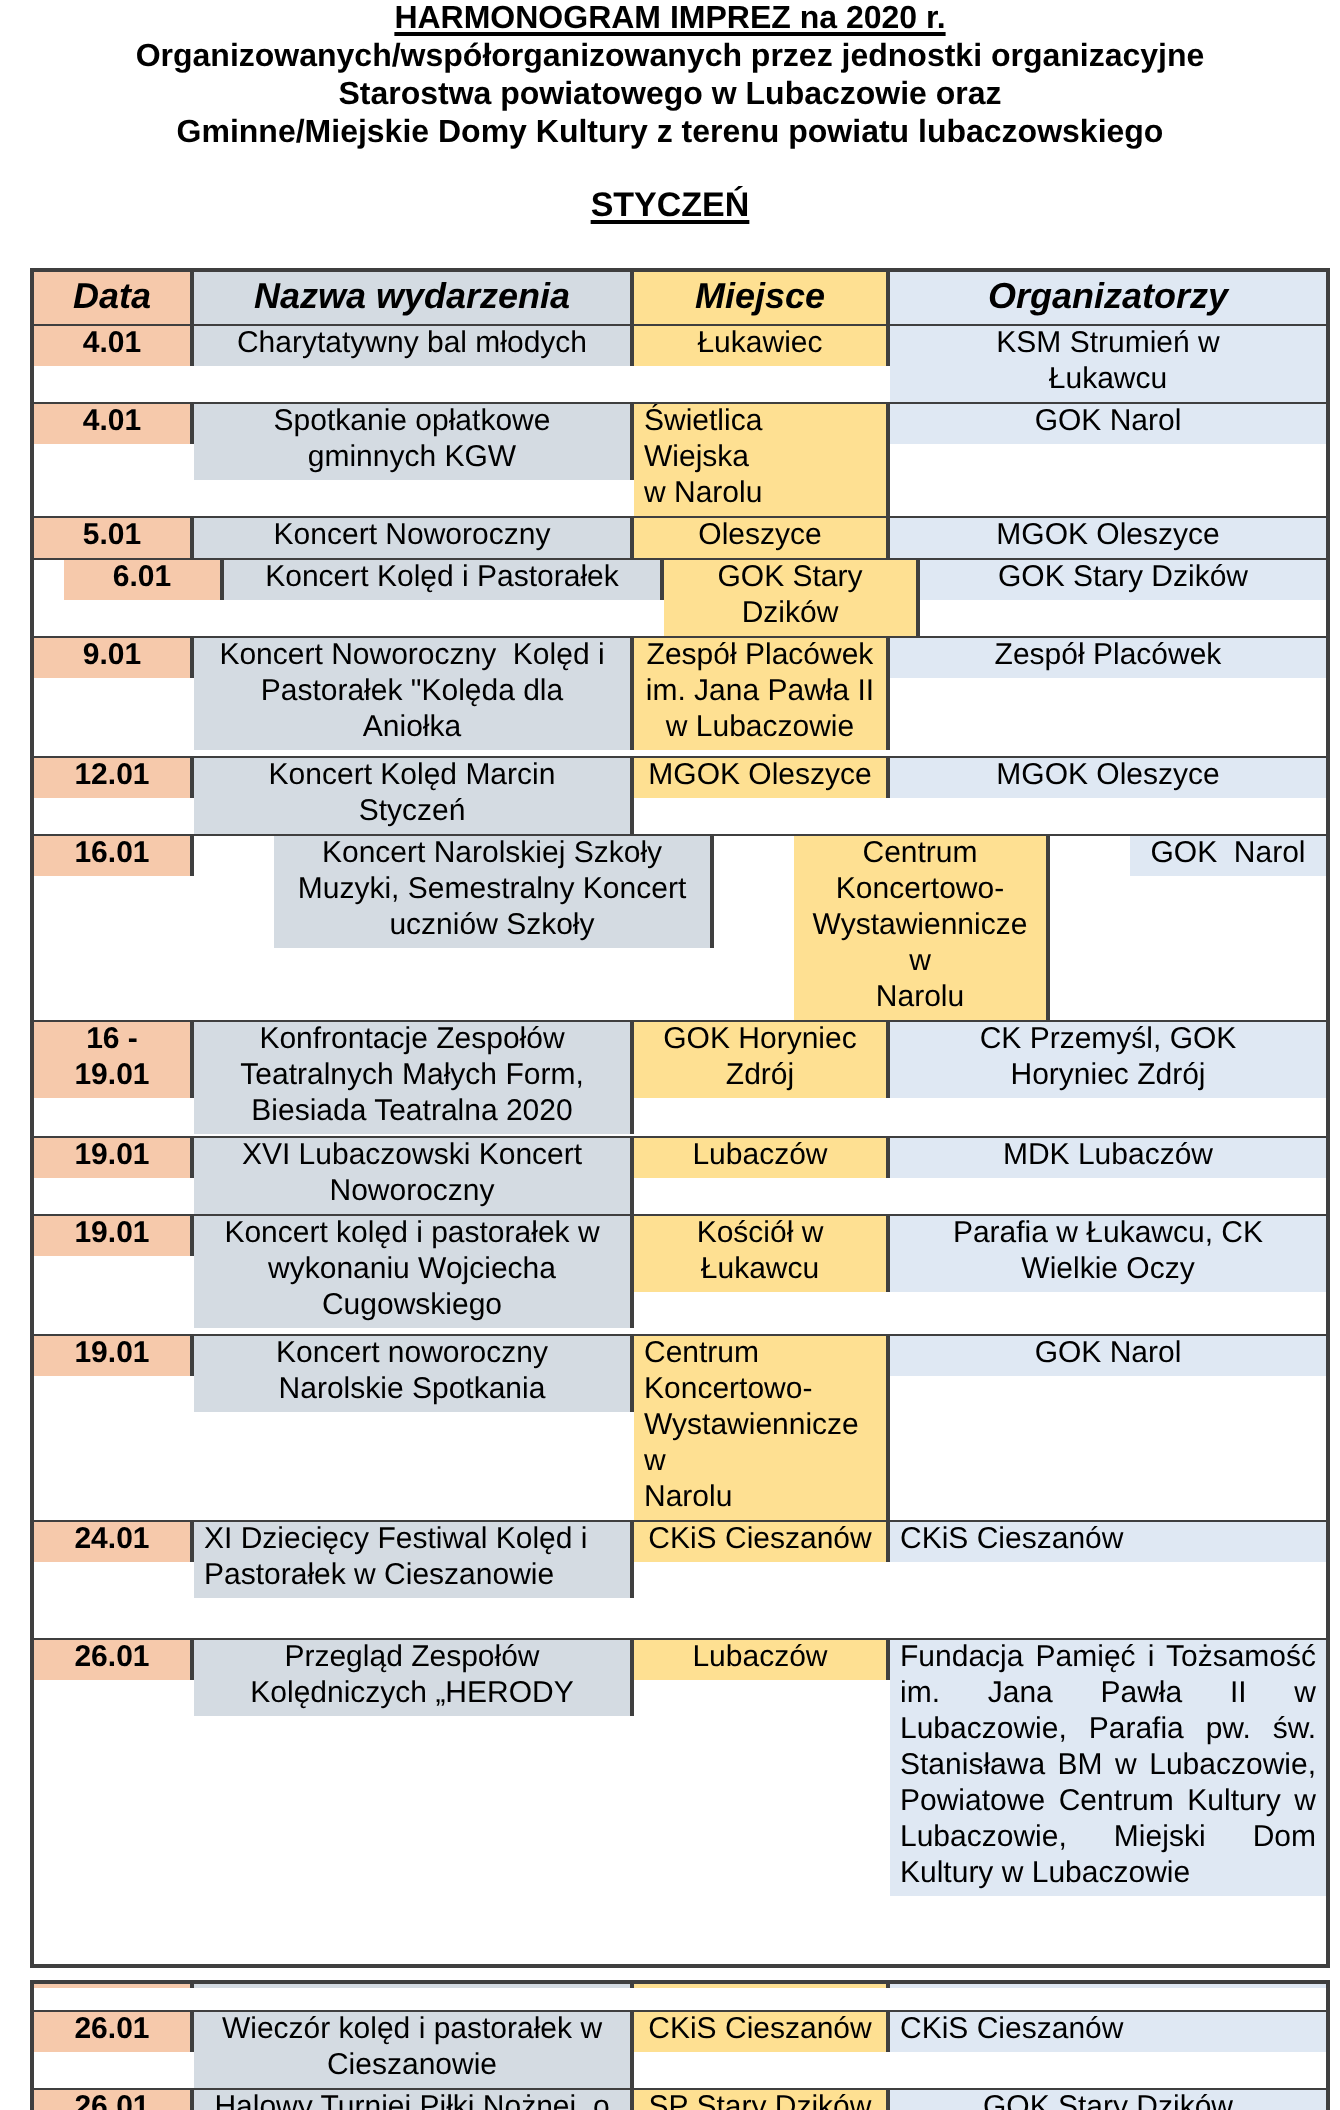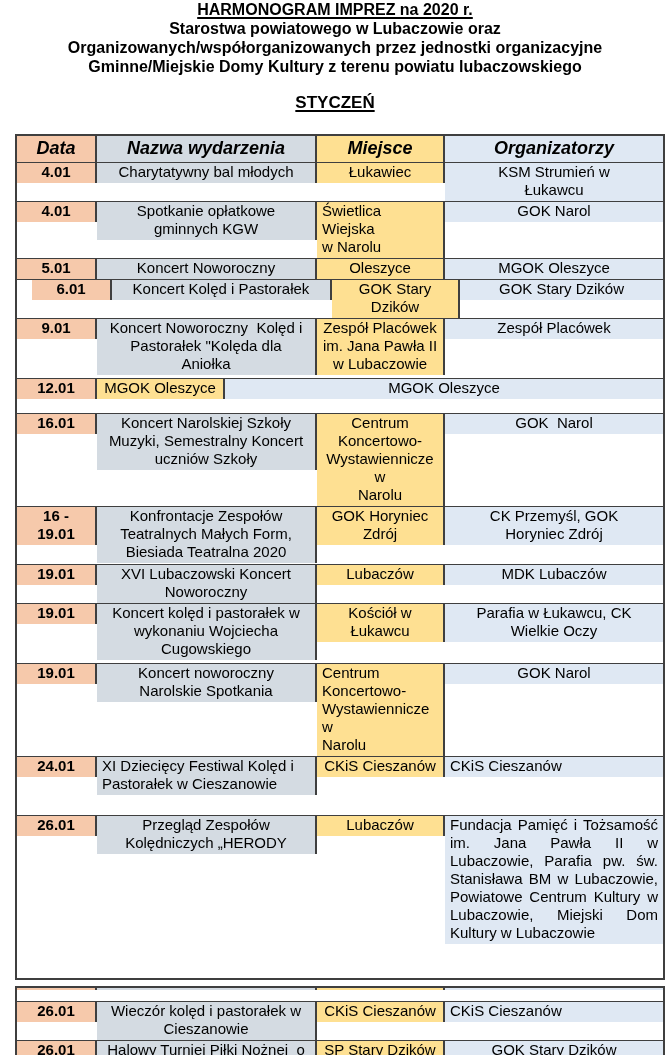--- a/index.html
+++ b/index.html
@@ -39,22 +39,22 @@
     font-size:18px; font-weight:bold; font-style:italic; line-height:24px; padding-top:0;
   }
   .align-left{text-align:left;}
   .align-justify{text-align:justify; white-space:normal;}
 </style>
 </head>
 <body>
 
 <div class="titles">
   <div class="title-line underlined">HARMONOGRAM IMPREZ na 2020 r.</div>
+  <div class="title-line">Organizowanych/współorganizowanych  przez jednostki organizacyjne</div>
   <div class="title-line">Starostwa powiatowego w Lubaczowie oraz</div>
-  <div class="title-line">Organizowanych/współorganizowanych  przez jednostki organizacyjne</div>
   <div class="title-line">Gminne/Miejskie Domy Kultury z terenu powiatu lubaczowskiego</div>
 </div>
 
 <div class="month">STYCZEŃ</div>
 
 <div class="tbl tbl-seg1">
   <div class="row head" style="min-height:25px;">
     <div class="cell c-date">Data</div>
     <div class="cell c-event">Nazwa wydarzenia</div>
     <div class="cell c-place">Miejsce</div>
@@ -92,24 +92,26 @@
       <div class="cell c-event">Koncert Noworoczny  Kolęd i
 Pastorałek "Kolęda dla
 Aniołka</div>
       <div class="cell c-place">Zespół Placówek
 im. Jana Pawła II
 w Lubaczowie</div>
       <div class="cell c-org">Zespół Placówek</div>
     </div>
     <div class="row" style="min-height: 35px;">
       <div class="cell c-date">12.01</div>
+      <div class="cell c-event">Koncert Kolęd Marcin
+Styczeń</div>
       <div class="cell c-place">MGOK Oleszyce</div>
       <div class="cell c-org">MGOK Oleszyce</div>
     </div>
-    <div class="row" style="min-height: 70px;">
+    <div class="row" style="min-height: 70px; gap: 40px;">
       <div class="cell c-date">16.01</div>
       <div class="cell c-event">Koncert Narolskiej Szkoły
 Muzyki, Semestralny Koncert
 uczniów Szkoły</div>
       <div class="cell c-place">Centrum
 Koncertowo-
 Wystawiennicze w
 Narolu</div>
       <div class="cell c-org">GOK  Narol</div>
     </div>

